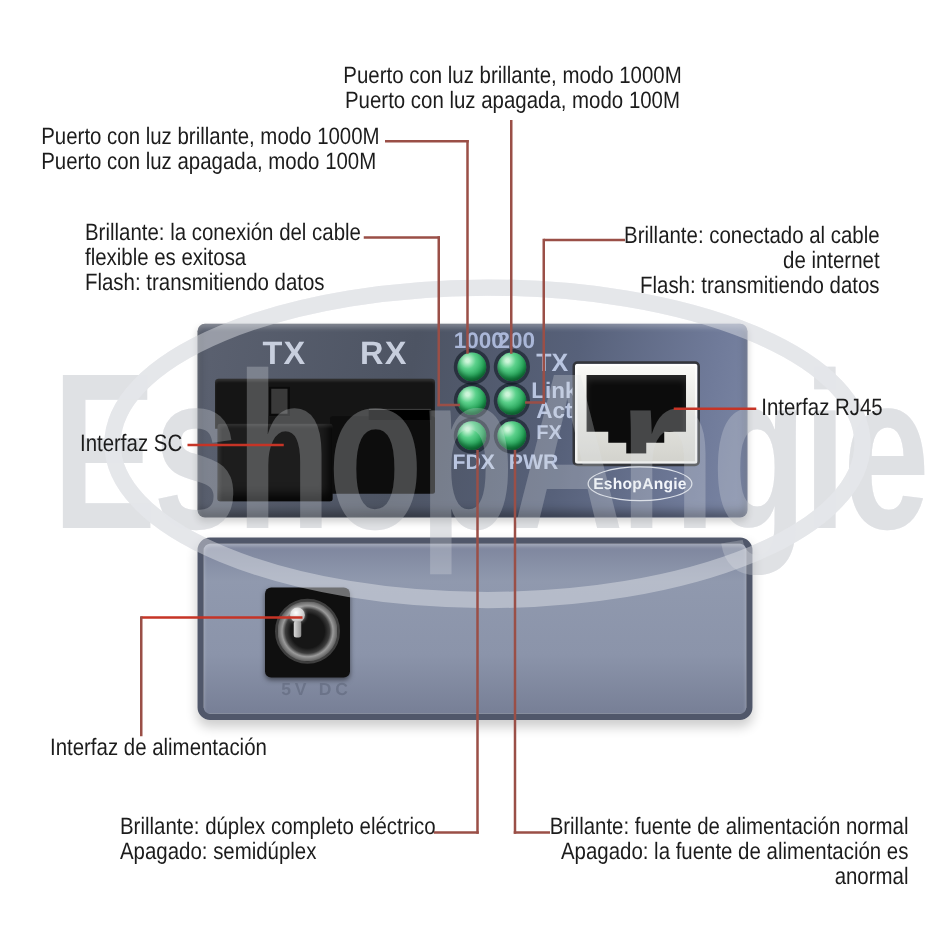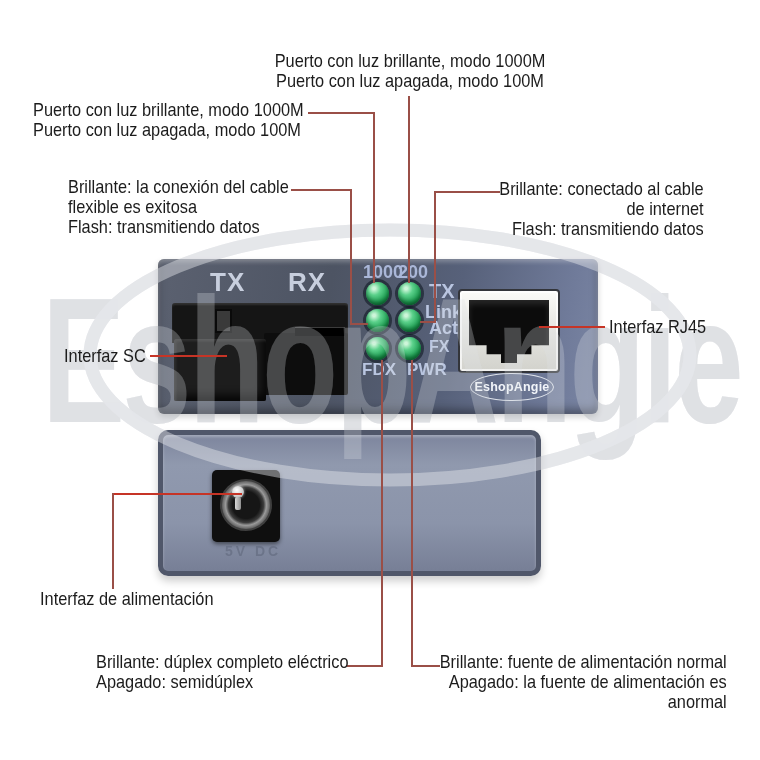--- a/index.html
+++ b/index.html
@@ -27,21 +27,21 @@
   .wm-over{color:rgba(223,225,230,.28);z-index:3;}
   .wm-arc{position:absolute;left:0;top:0;pointer-events:none;}
   
   .front-panel{
     position:absolute;left:158px;top:259px;width:440px;height:155px;
     border-radius:6px;z-index:2;
     background:linear-gradient(100deg,#5b6170 0%,#4d5463 38%,#57617a 66%,#707b9a 90%,#7b86a4 100%);
     box-shadow:inset 0 3px 4px rgba(255,255,255,.28),inset 0 -5px 8px rgba(0,0,0,.35),0 3px 6px rgba(0,0,0,.18);
   }
   .rear-panel{
-    position:absolute;left:158px;top:430px;width:383px;height:146px;
+    position:absolute;left:158px;top:430px;width:444px;height:146px;
     border-radius:10px;border:5px solid #50576a;box-sizing:border-box;z-index:2;
     background:linear-gradient(180deg,#7d859d 0%,#9099ae 22%,#8b94aa 65%,#777f96 100%);
     box-shadow:inset 0 2px 3px rgba(255,255,255,.3),0 5px 9px rgba(0,0,0,.2);
   }
   .panel-txrx{position:absolute;top:8px;font-size:26px;font-weight:bold;color:#d2d9e8;letter-spacing:1px;opacity:.92;}
   .led-col-label{position:absolute;top:3px;font-size:18px;font-weight:bold;color:#aab7d8;}
   .side-label{position:absolute;font-weight:bold;color:#b9c5e0;}
   .led{
     position:absolute;width:23px;height:23px;border-radius:50%;
     background:radial-gradient(circle at 35% 28%,#cdf5d9 6%,#5bd18b 30%,#1d9e52 66%,#0b6230 100%);

